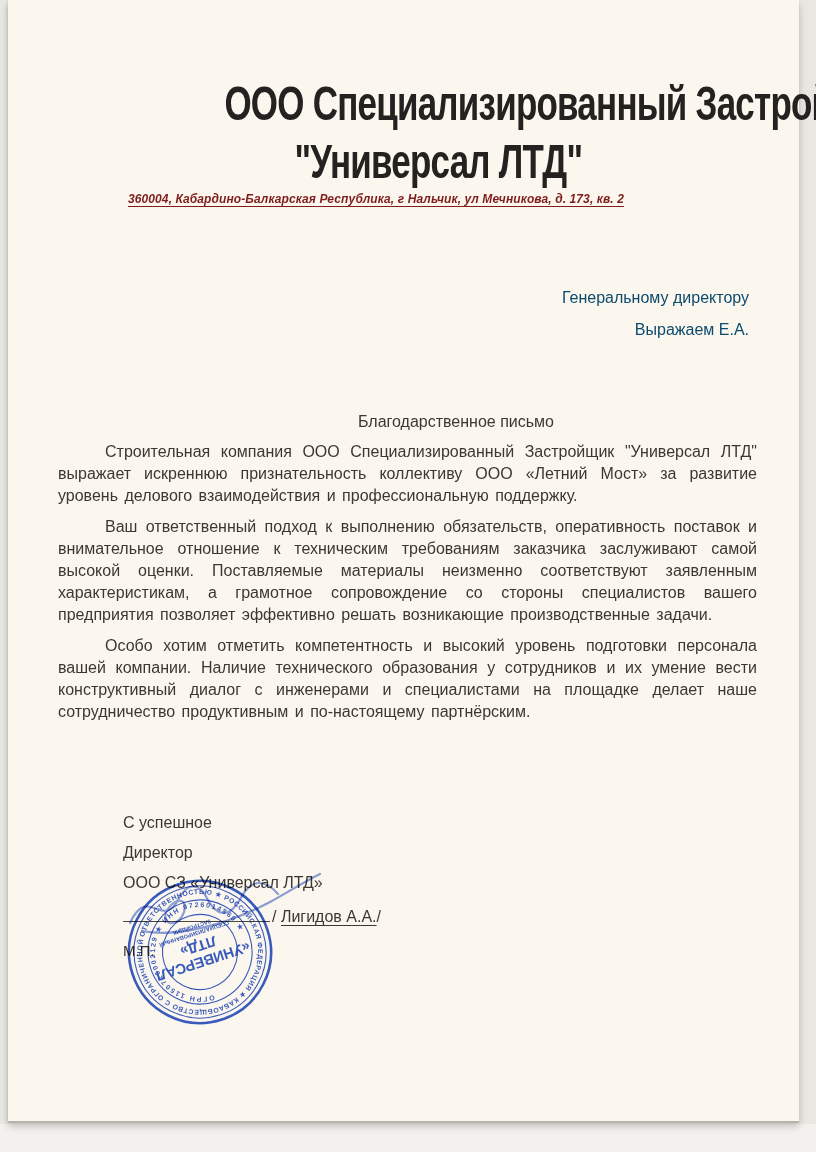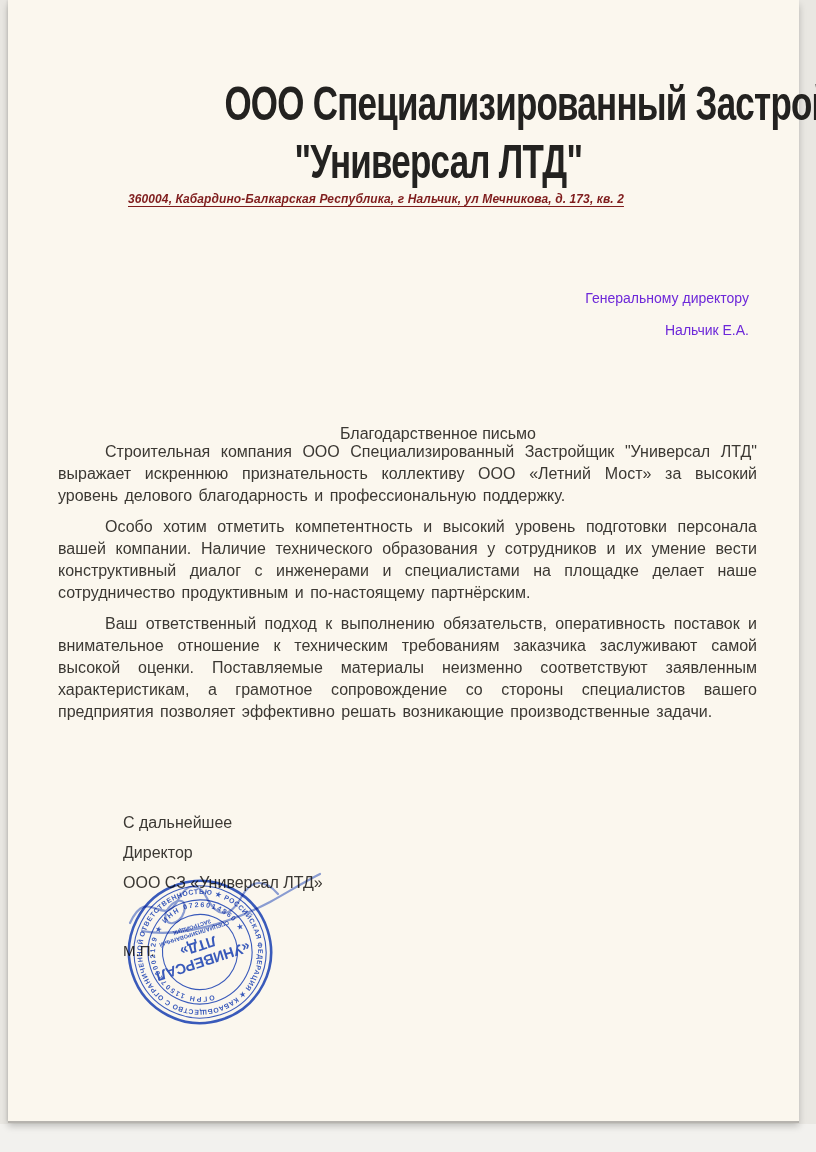--- a/index.html
+++ b/index.html
@@ -26,23 +26,23 @@
     transform:scale(0.76,1.04);transform-origin:50% 50%;
   }
   .addr{
     left:120px;font-size:12px;font-style:italic;font-weight:bold;color:#7f1d1d;
     text-decoration:underline;text-underline-offset:3px;letter-spacing:.1px;
     white-space:nowrap;
   }
   .addr1{top:192px;}
   .addr2{top:221px;}
   
-  .recipient{right:50px;top:282px;text-align:right;font-size:14px;color:#6d28d9;line-height:32px;}
+  .recipient{right:50px;top:282px;text-align:right;font-size:16px;color:#0c4a6e;line-height:32px;}
   
-  .subject{left:110px;top:413px;width:640px;text-align:center;font-size:16px;color:#3b3833;margin-top:12px;}
+  .subject{left:128px;top:413px;width:640px;text-align:center;font-size:16px;color:#3b3833;}
   .bodytext{left:50px;top:441px;width:699px;color:#3b3833;font-size:16px;line-height:22px;
     text-align:justify;word-spacing:2px;}
   .bodytext p{margin:0 0 9px 0;text-indent:47px;}
   
   .sig{left:115px;font-size:16px;color:#3b3833;white-space:nowrap;}
   .sig-closing{top:814px;}
   .sig-position{top:844px;text-align:center;}
   .sig-company{top:874px;}
   .sig-row{top:906px;}
   .sig-rule{display:inline-block;width:147px;height:15px;border-bottom:1.6px solid #4a4742;margin-right:2px;}
@@ -64,34 +64,38 @@
   <div class="page">
 
     <div class="abs h1block">
       <div class="h1line"><span>ООО Специализированный Застройщик</span></div>
       <div class="h1line"><span>"Универсал ЛТД"</span></div>
     </div>
     <div class="abs addr addr1">360004, Кабардино-Балкарская Республика, г Нальчик, ул Мечникова, д. 173, кв. 2</div>
 
     <div class="abs recipient">
       <div>Генеральному директору</div>
-      <div>Нальчик Е.А.</div>
+      <div>Выражаем Е.А.</div>
     </div>
 
     <div class="abs subject">Благодарственное письмо</div>
 
     <div class="abs bodytext">
-      <p>Строительная компания ООО Специализированный Застройщик "Универсал ЛТД" выражает искреннюю признательность коллективу ООО «Летний Мост» за высокий уровень делового благодарность и профессиональную поддержку.</p>
+      <p>Строительная компания ООО Специализированный Застройщик "Универсал ЛТД" выражает искреннюю признательность коллективу ООО «Летний Мост» за развитие уровень делового взаимодействия и профессиональную поддержку.</p>
+      <p>Ваш ответственный подход к выполнению обязательств, оперативность поставок и внимательное отношение к техническим требованиям заказчика заслуживают самой высокой оценки. Поставляемые материалы неизменно соответствуют заявленным характеристикам, а грамотное сопровождение со стороны специалистов вашего предприятия позволяет эффективно решать возникающие производственные задачи.</p>
       <p>Особо хотим отметить компетентность и высокий уровень подготовки персонала вашей компании. Наличие технического образования у сотрудников и их умение вести конструктивный диалог с инженерами и специалистами на площадке делает наше сотрудничество продуктивным и по-настоящему партнёрским.</p>
-      <p>Ваш ответственный подход к выполнению обязательств, оперативность поставок и внимательное отношение к техническим требованиям заказчика заслуживают самой высокой оценки. Поставляемые материалы неизменно соответствуют заявленным характеристикам, а грамотное сопровождение со стороны специалистов вашего предприятия позволяет эффективно решать возникающие производственные задачи.</p>
     </div>
 
-    <div class="abs sig sig-closing">С дальнейшее</div>
+    <div class="abs sig sig-closing">С успешное</div>
     <div class="abs sig sig-position">Директор</div>
     <div class="abs sig sig-company">ООО СЗ «Универсал ЛТД»</div>
+    <div class="abs sig sig-row">
+      <span class="sig-rule"></span><span>/</span>
+      <span class="sig-name">Лигидов А.А.</span><span>/</span>
+    </div>
     <div class="abs sig seal-mark">М.П.</div>
 
     <svg class="abs stamp" width="170" height="170" viewBox="0 0 170 170">
       <defs>
         <path id="ring1" d="M 85,27 a 58,58 0 1 1 -0.05,0"></path>
         <path id="ring2" d="M 85,40 a 45,45 0 1 1 -0.05,0"></path>
       </defs>
       <g transform="rotate(162 85 85)">
         <circle cx="85" cy="85" r="71" stroke-width="2.6"></circle>
         <circle cx="85" cy="85" r="66" stroke-width="1.1"></circle>

